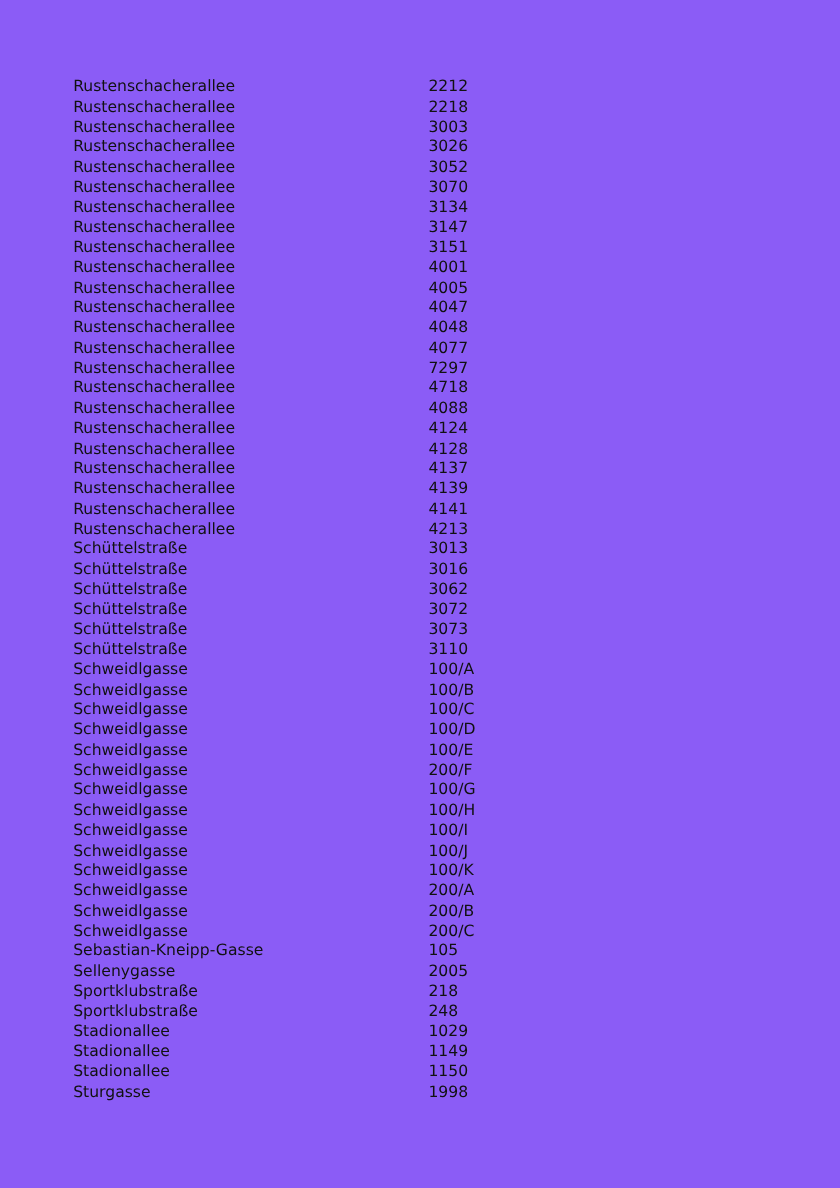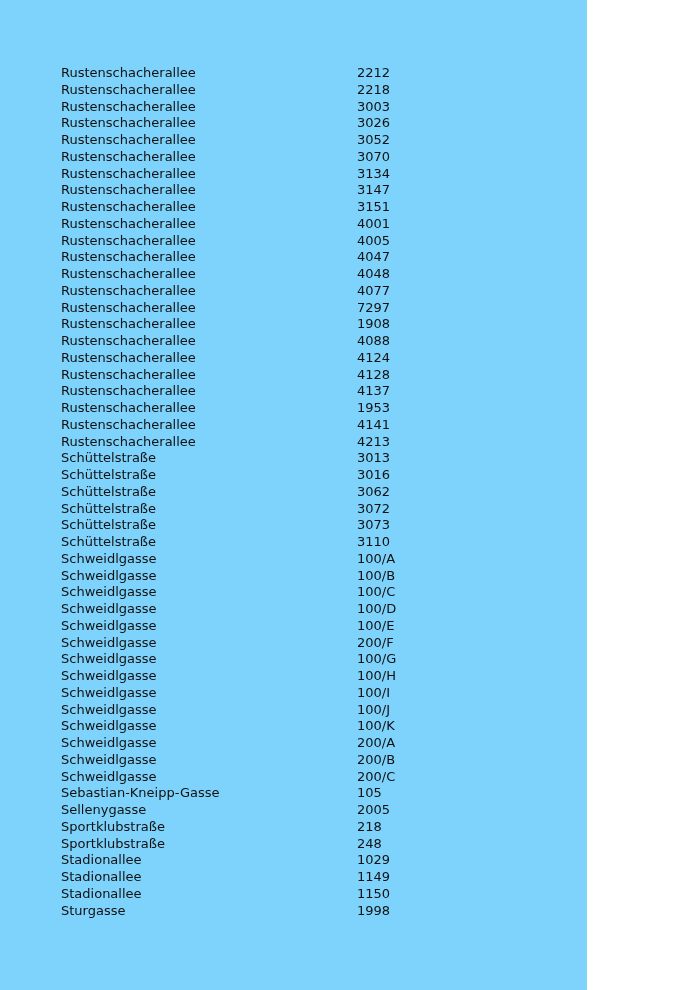--- a/index.html
+++ b/index.html
@@ -1,18 +1,18 @@
 <!DOCTYPE html>
 <html><head>
 <meta charset="utf-8">
 <style>
   html, body { margin: 0; padding: 0; background: #ffffff; }
   body { width: 700px; height: 990px; position: relative; overflow: hidden;
          font-family: "DejaVu Sans", "Liberation Sans", sans-serif; color: #111111; }
-  .page { position: absolute; left: 0; top: 0; width: 587px; height: 990px; background:#7dd3fc; }
+  .page { position: absolute; left: 0; top: 0; width: 700px; height: 990px; background:#8b5cf6; }
   .table { position: absolute; left: 61px; top: 65px; }
   .row { position: relative; height: 16.75px; line-height: 16.75px; font-size: 13px; white-space: nowrap; }
   .street { position: absolute; left: 0; top: 0; }
   .num { position: absolute; left: 296px; top: 0; }
 </style>
 </head>
 <body>
 
 <div class="page">
   <div class="table" id="address-table">
@@ -71,41 +71,41 @@
       <div class="row">
         <span class="street">Rustenschacherallee</span>
         <span class="num">4077</span>
       </div>
       <div class="row">
         <span class="street">Rustenschacherallee</span>
         <span class="num">7297</span>
       </div>
       <div class="row">
         <span class="street">Rustenschacherallee</span>
-        <span class="num">1908</span>
+        <span class="num">4718</span>
       </div>
       <div class="row">
         <span class="street">Rustenschacherallee</span>
         <span class="num">4088</span>
       </div>
       <div class="row">
         <span class="street">Rustenschacherallee</span>
         <span class="num">4124</span>
       </div>
       <div class="row">
         <span class="street">Rustenschacherallee</span>
         <span class="num">4128</span>
       </div>
       <div class="row">
         <span class="street">Rustenschacherallee</span>
         <span class="num">4137</span>
       </div>
       <div class="row">
         <span class="street">Rustenschacherallee</span>
-        <span class="num">1953</span>
+        <span class="num">4139</span>
       </div>
       <div class="row">
         <span class="street">Rustenschacherallee</span>
         <span class="num">4141</span>
       </div>
       <div class="row">
         <span class="street">Rustenschacherallee</span>
         <span class="num">4213</span>
       </div>
       <div class="row">

